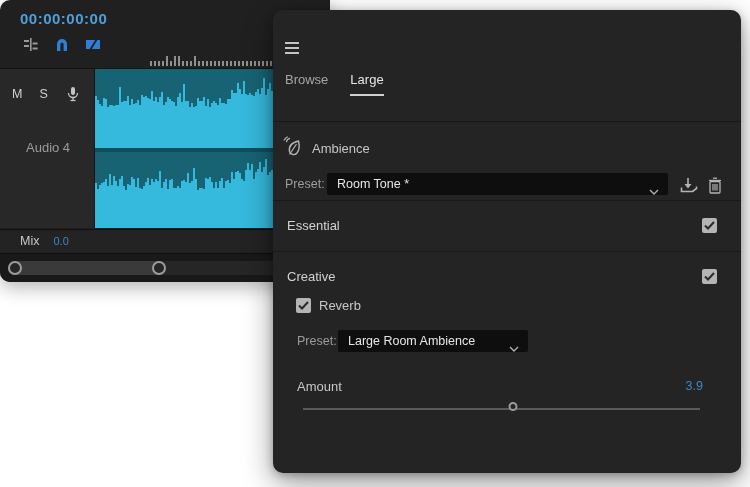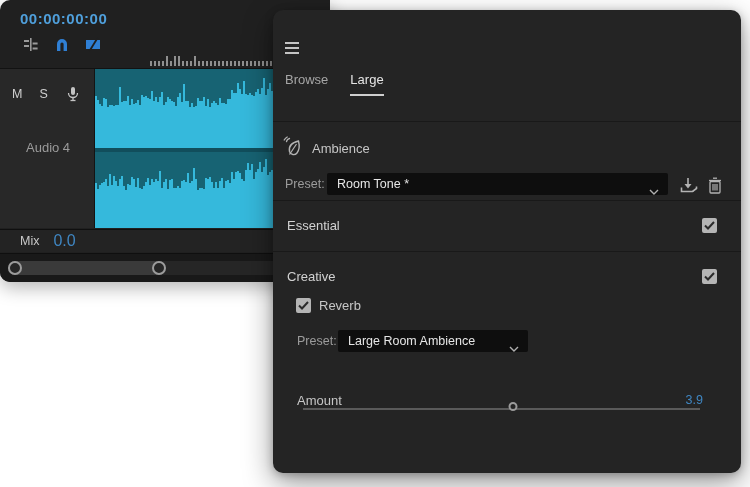--- a/index.html
+++ b/index.html
@@ -33,21 +33,21 @@
   .clip{ position:absolute; left:95px; top:0; width:235px; height:100%; background:#176373; }
   .channel{ position:absolute; left:0; width:100%; display:flex; align-items:flex-end; overflow:hidden; }
   .channel.ch1{ top:1px; height:78px; }
   .channel.ch2{ top:83px; height:76px; }
   .ch-sep{ position:absolute; left:0; top:79px; width:100%; height:4px; background:#114e5c; }
   .wave-bar{ width:2px; flex:none; background:#35b9dc; }
 
   .mix-row{ position:absolute; left:0; top:229px; width:100%; height:23px;
             background:#232323; border-top:1px solid #0f0f0f; display:flex; align-items:center; }
   .mix-label{ color:#c8c8c8; font-size:12.5px; margin-left:20px; }
-  .mix-value{ color:#3f86c2; font-size:16px; margin-left:14px; cursor:pointer; }
+  .mix-value{ color:#3f86c2; font-size:11px; margin-left:14px; cursor:pointer; }
 
   .scroll-row{ position:absolute; left:0; top:253px; width:100%; height:29px;
                background:#191919; border-top:1px solid #0f0f0f; border-radius:0 0 0 10px; }
   .scroll-track{ position:absolute; left:8px; top:7px; width:314px; height:14px;
                  background:#262626; border-radius:7px; cursor:pointer; }
   .scroll-active{ position:absolute; left:0; top:0; width:158px; height:14px;
                   background:#3a3a3a; border-radius:7px; }
   .scroll-handle{ position:absolute; top:0; width:14px; height:14px; border-radius:50%;
                   background:#262626; border:2px solid #9c9c9c; cursor:pointer; }
   .scroll-handle.left{ left:0; } .scroll-handle.right{ left:144px; }
@@ -96,21 +96,21 @@
   .checkbox{ position:absolute; width:15px; height:15px; background:#b5b5b5; border-radius:2px;
              cursor:pointer; display:flex; align-items:center; justify-content:center; }
   .section-row .checkbox{ right:24px; top:18px; }
 
   .reverb-row{ position:absolute; left:23px; top:288px; display:flex; align-items:center; gap:8px; }
   .reverb-label{ font-size:13px; color:#c6c6c6; }
   .reverb-preset-row{ position:absolute; left:0; top:320px; width:100%; height:24px; }
   .reverb-preset-row .preset-label{ left:24px; }
   .reverb-select{ left:65px; top:0; width:190px; }
 
-  .amount-row{ position:absolute; left:0; top:382px; width:100%; height:18px; }
+  .amount-row{ position:absolute; left:0; top:368px; width:100%; height:18px; }
   .amount-label{ position:absolute; left:24px; top:1px; font-size:13px; color:#c6c6c6; }
   .amount-value{ position:absolute; right:38px; top:1px; font-size:12.5px; color:#3f86c2; cursor:pointer; }
 
   .slider{ position:absolute; left:30px; top:392px; width:397px; height:14px; cursor:pointer; }
   .slider-track{ position:absolute; left:0; top:6px; width:100%; height:1.5px; background:#5a5a5a; }
   .slider-handle{ position:absolute; top:0; width:9px; height:9px; border:2.5px solid #9a9a9a;
                   border-radius:50%; background:#242424; transform:translateX(-50%); cursor:grab; }
 </style>
 </head>
 <body>

